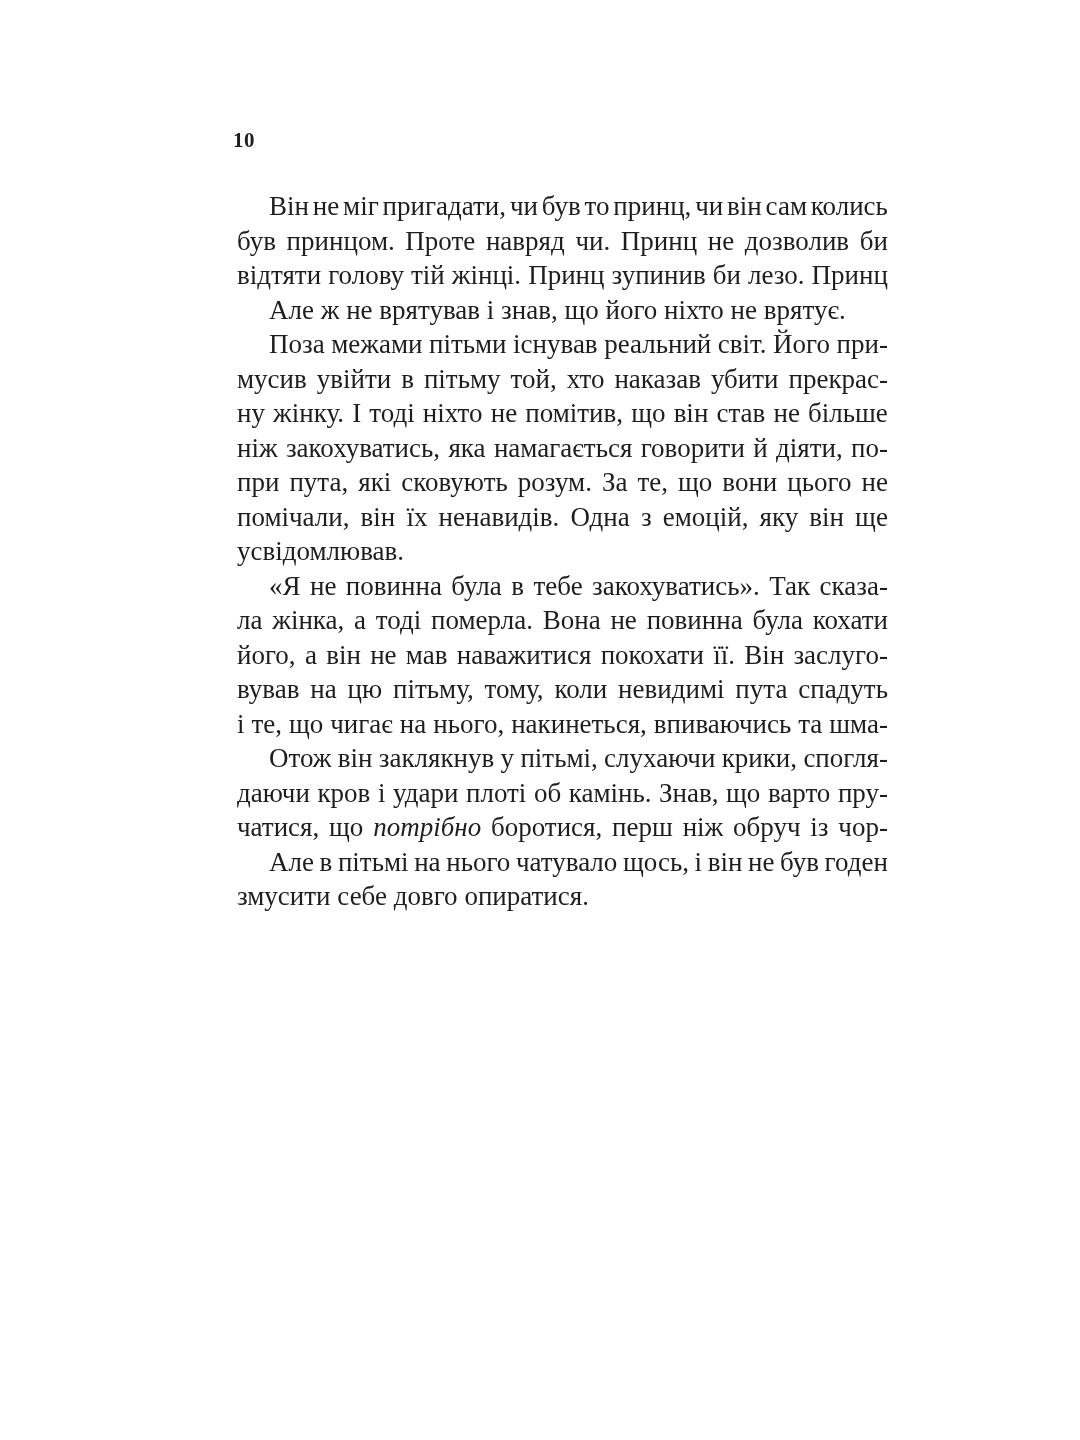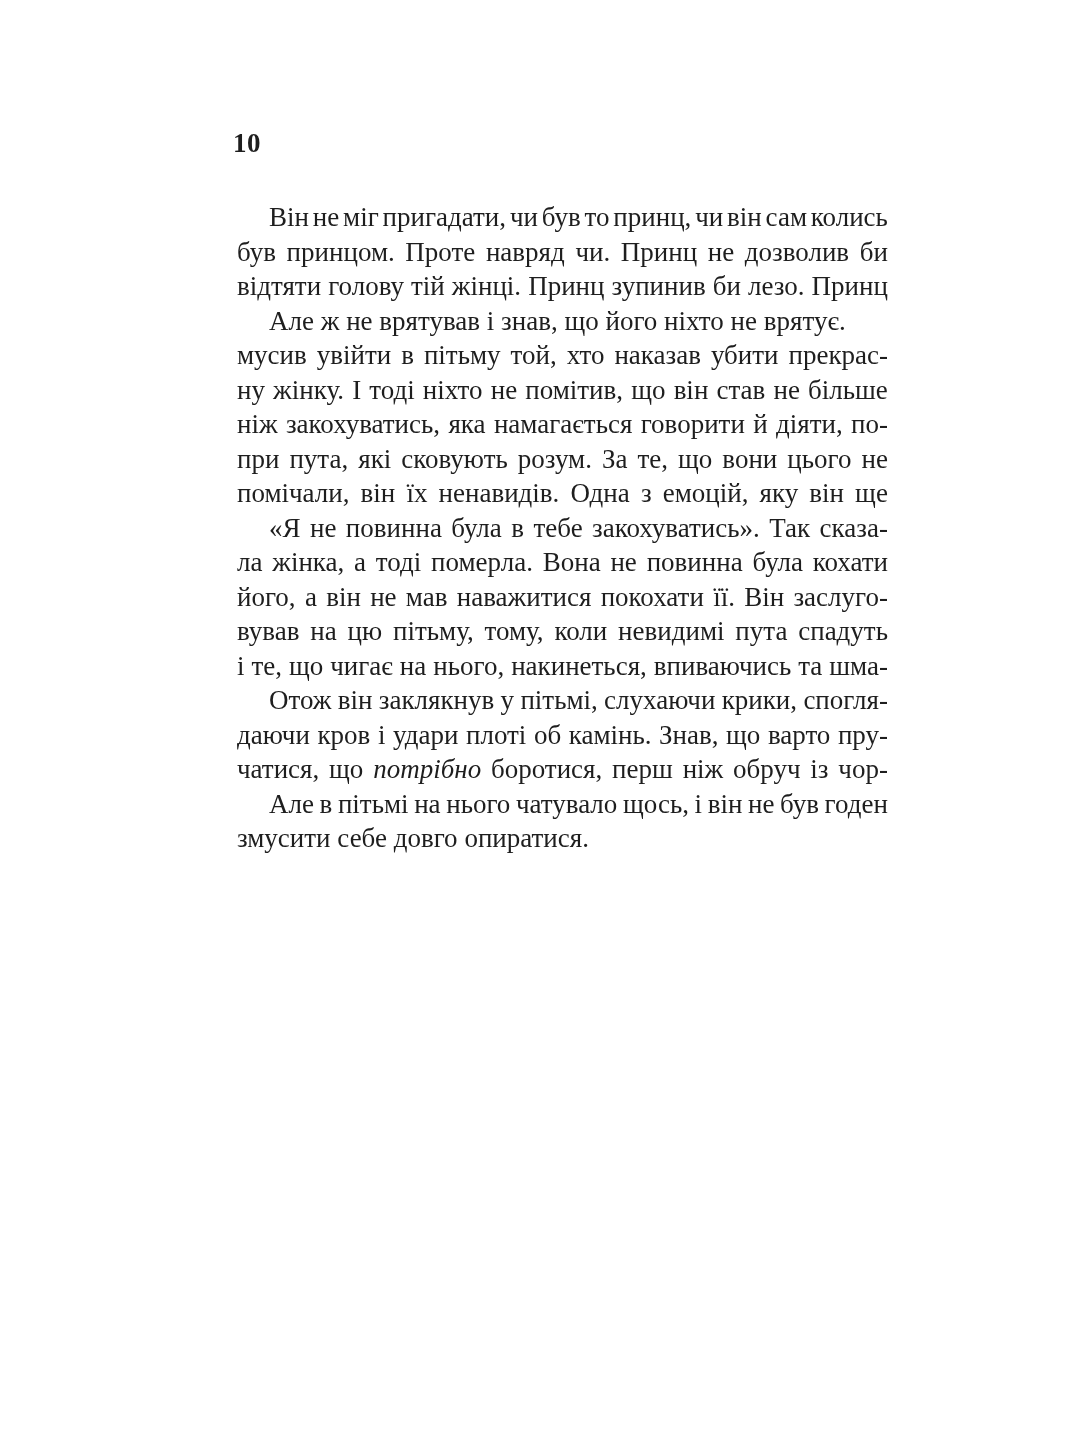--- a/index.html
+++ b/index.html
@@ -12,28 +12,28 @@
     background: #ffffff;
     position: relative;
     font-family: "Liberation Serif", serif;
     color: #1e1e1e;
     overflow: hidden;
   }
   .page-number {
     position: absolute;
     left: 233px;
     top: 128px;
-    font-size: 27px;
+    font-size: 21px;
     font-weight: bold;
     letter-spacing: 0.5px;
   }
   .text-block {
     position: absolute;
     left: 237px;
-    top: 200px;
+    top: 189px;
     width: 651px;
   }
   .paragraph {
     margin: 0;
     padding: 0;
   }
   .line {
     height: 34.5px;
     line-height: 34.5px;
     font-size: 27px;
@@ -96,20 +96,30 @@
           <span class="word">зупинив</span>
           <span class="word">би</span>
           <span class="word">лезо.</span>
           <span class="word">Принц</span>
         </div>
       </div>
       <div class="paragraph">
         <div class="line indent plain"><span class="word">Але</span> <span class="word">ж</span> <span class="word">не</span> <span class="word">врятував</span> <span class="word">і</span> <span class="word">знав,</span> <span class="word">що</span> <span class="word">його</span> <span class="word">ніхто</span> <span class="word">не</span> <span class="word">врятує.</span></div>
       </div>
       <div class="paragraph">
+        <div class="line indent just">
+          <span class="word">Поза</span>
+          <span class="word">межами</span>
+          <span class="word">пітьми</span>
+          <span class="word">існував</span>
+          <span class="word">реальний</span>
+          <span class="word">світ.</span>
+          <span class="word">Його</span>
+          <span class="word">при-</span>
+        </div>
         <div class="line just">
           <span class="word">мусив</span>
           <span class="word">увійти</span>
           <span class="word">в</span>
           <span class="word">пітьму</span>
           <span class="word">той,</span>
           <span class="word">хто</span>
           <span class="word">наказав</span>
           <span class="word">убити</span>
           <span class="word">прекрас-</span>
@@ -156,20 +166,21 @@
           <span class="word">він</span>
           <span class="word">їх</span>
           <span class="word">ненавидів.</span>
           <span class="word">Одна</span>
           <span class="word">з</span>
           <span class="word">емоцій,</span>
           <span class="word">яку</span>
           <span class="word">він</span>
           <span class="word">ще</span>
         </div>
+        <div class="line plain"><span class="word">усвідомлював.</span></div>
       </div>
       <div class="paragraph">
         <div class="line indent just">
           <span class="word">«Я</span>
           <span class="word">не</span>
           <span class="word">повинна</span>
           <span class="word">була</span>
           <span class="word">в</span>
           <span class="word">тебе</span>
           <span class="word">закохуватись».</span>

